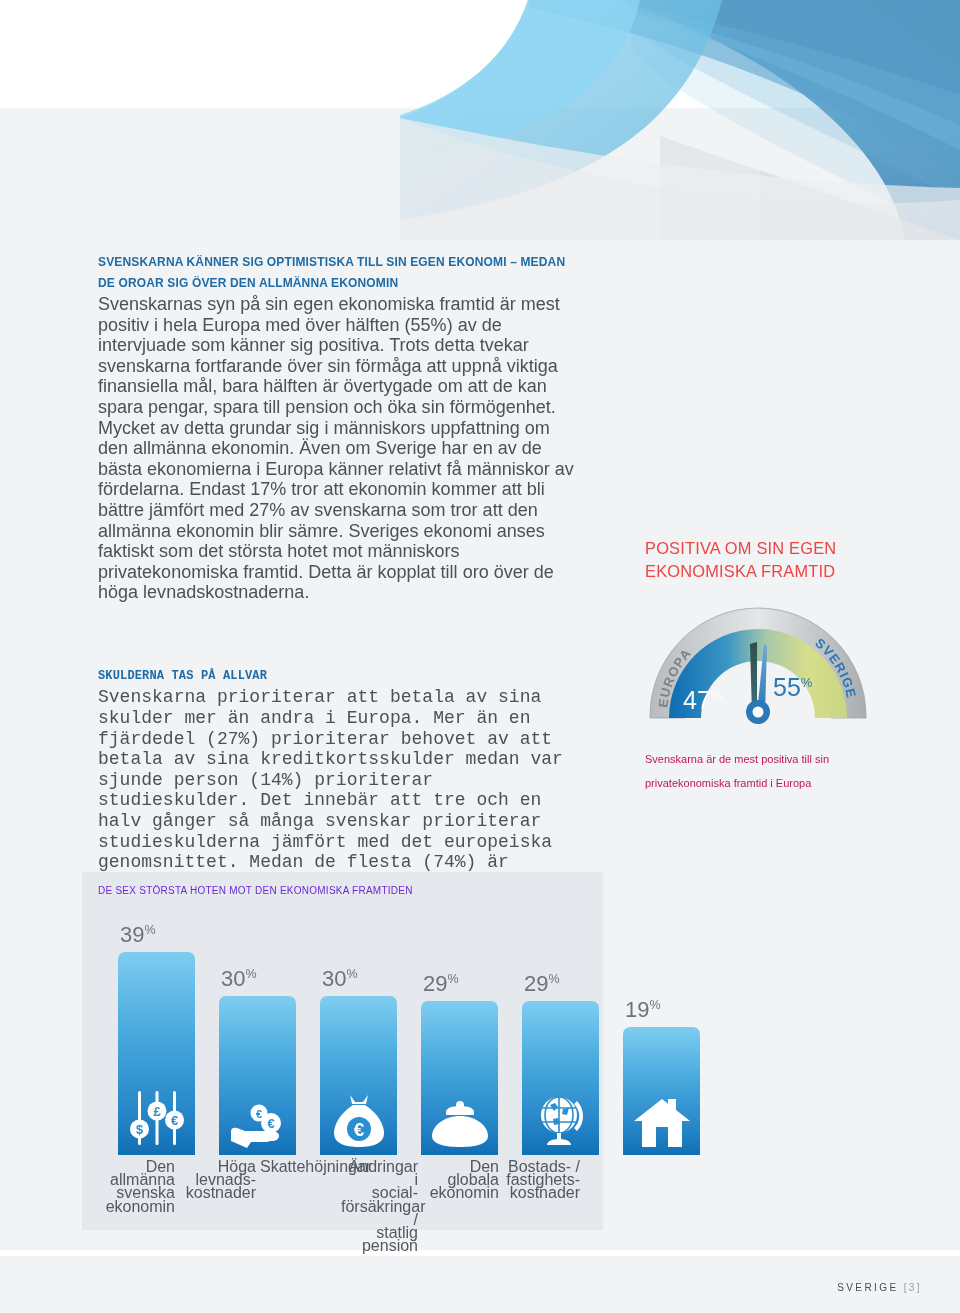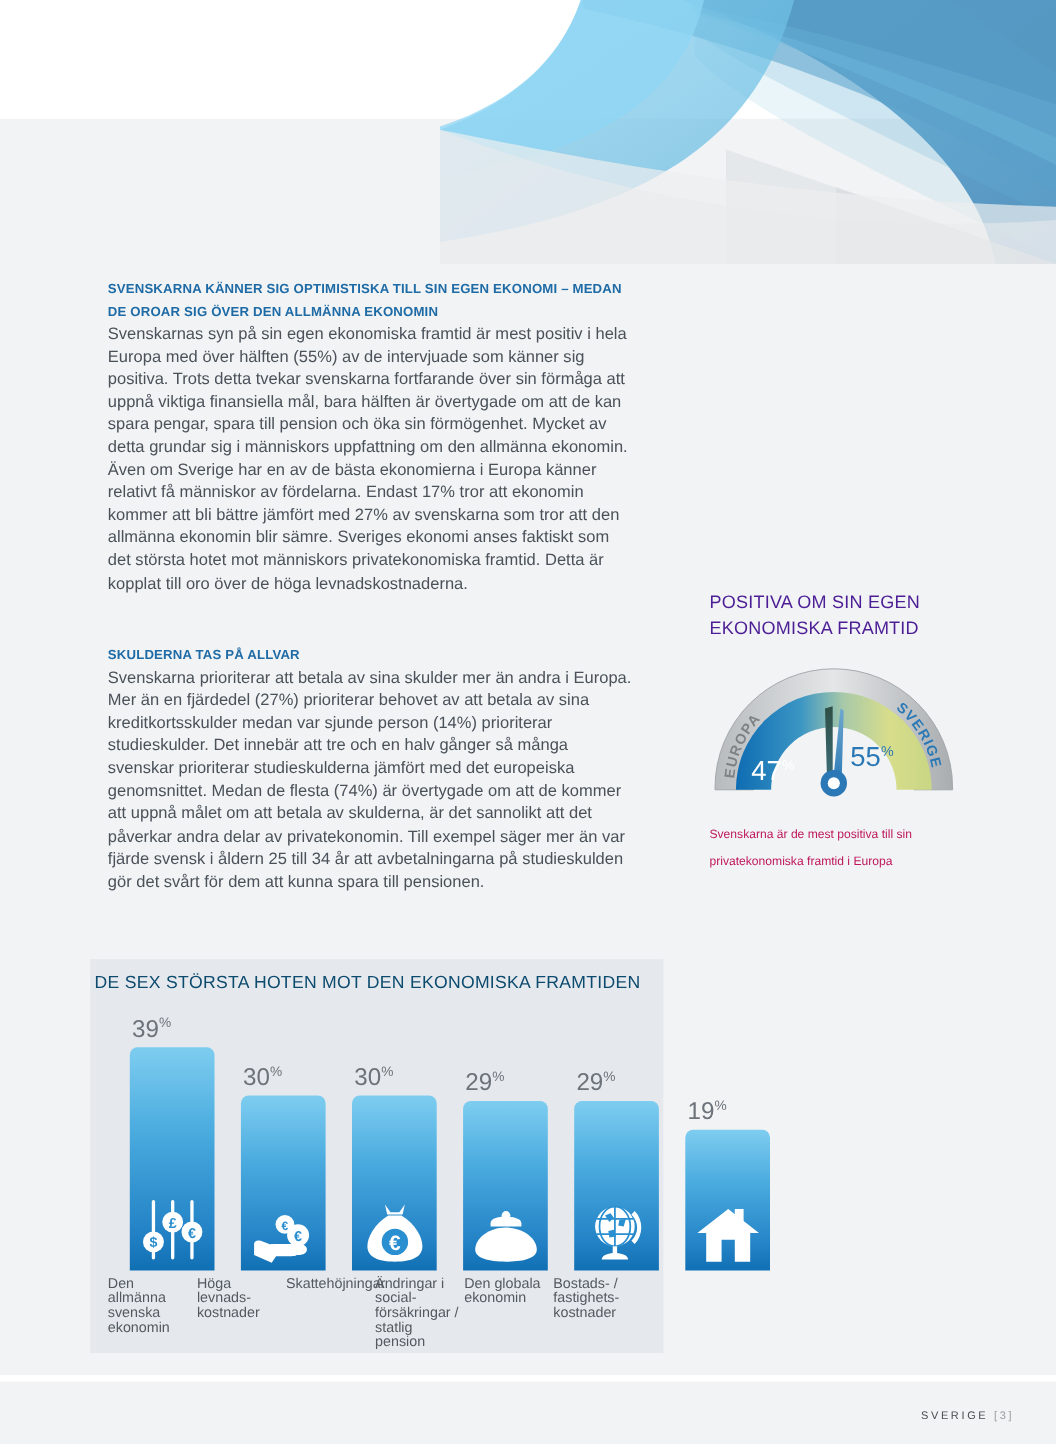--- a/index.html
+++ b/index.html
@@ -52,36 +52,36 @@
   .h-blue {
     color: #1e6ba6;
     font-size: 12px;
     font-weight: bold;
     line-height: 20.5px;
     letter-spacing: 0.15px;
     text-transform: uppercase;
   }
   .body-copy {
     color: #4a5159;
-    font-size: 15px;
+    font-size: 18px;
     line-height: 20.6px;
     letter-spacing: 0.01px;
   }
   .article .h-blue { margin-bottom: 1px; }
-  .block-2 { margin-top: 44px; }
+  .block-2 { margin-top: 63px; font-family: Liberation Mono, monospace; }
   .block-2 .h-blue { margin-bottom: 1px; }
 
   
   .gauge-col {
     position: absolute;
     left: 645px; top: 537px;
     width: 270px;
   }
   .gauge-title {
-    color: #4c1d95;
+    color: #ef4444;
     font-size: 16.4px;
     line-height: 22.5px;
     letter-spacing: 0.2px;
     text-transform: uppercase;
   }
   .gauge-wrap {
     margin-top: 22px;
     width: 226px;
     height: 122px;
     position: relative;
@@ -96,23 +96,23 @@
 
   
   .chart-panel {
     position: absolute;
     left: 82px; top: 872px;
     width: 521px; height: 358px;
     background: #e5e9ed;
   }
   .chart-head {
     position: absolute;
-    left: 4px; top: 13px;
-    color: #0c4a6e;
-    font-size: 16px;
+    left: 16px; top: 13px;
+    color: #6d28d9;
+    font-size: 10px;
     letter-spacing: 0.25px;
     text-transform: uppercase;
   }
 
   .bars {
     position: absolute;
     left: 16px; top: 45px;
     width: 489px; height: 238px;
     display: flex;
     align-items: flex-end;
@@ -159,23 +159,23 @@
   .bar-labels {
     position: absolute;
     left: 16px; top: 288px;
     width: 489px;
     display: flex;
     gap: 4px;
   }
   .bar-label {
     width: 77px;
     color: #535960;
-    font-size: 13px;
+    font-size: 16px;
     line-height: 13.2px;
-    text-align: left;
+    text-align: right;
   }
 
   
   .footer-text {
     position: absolute;
     right: 38px; bottom: 20px;
     color: #494d51;
     font-size: 10px;
     letter-spacing: 2.4px;
   }

